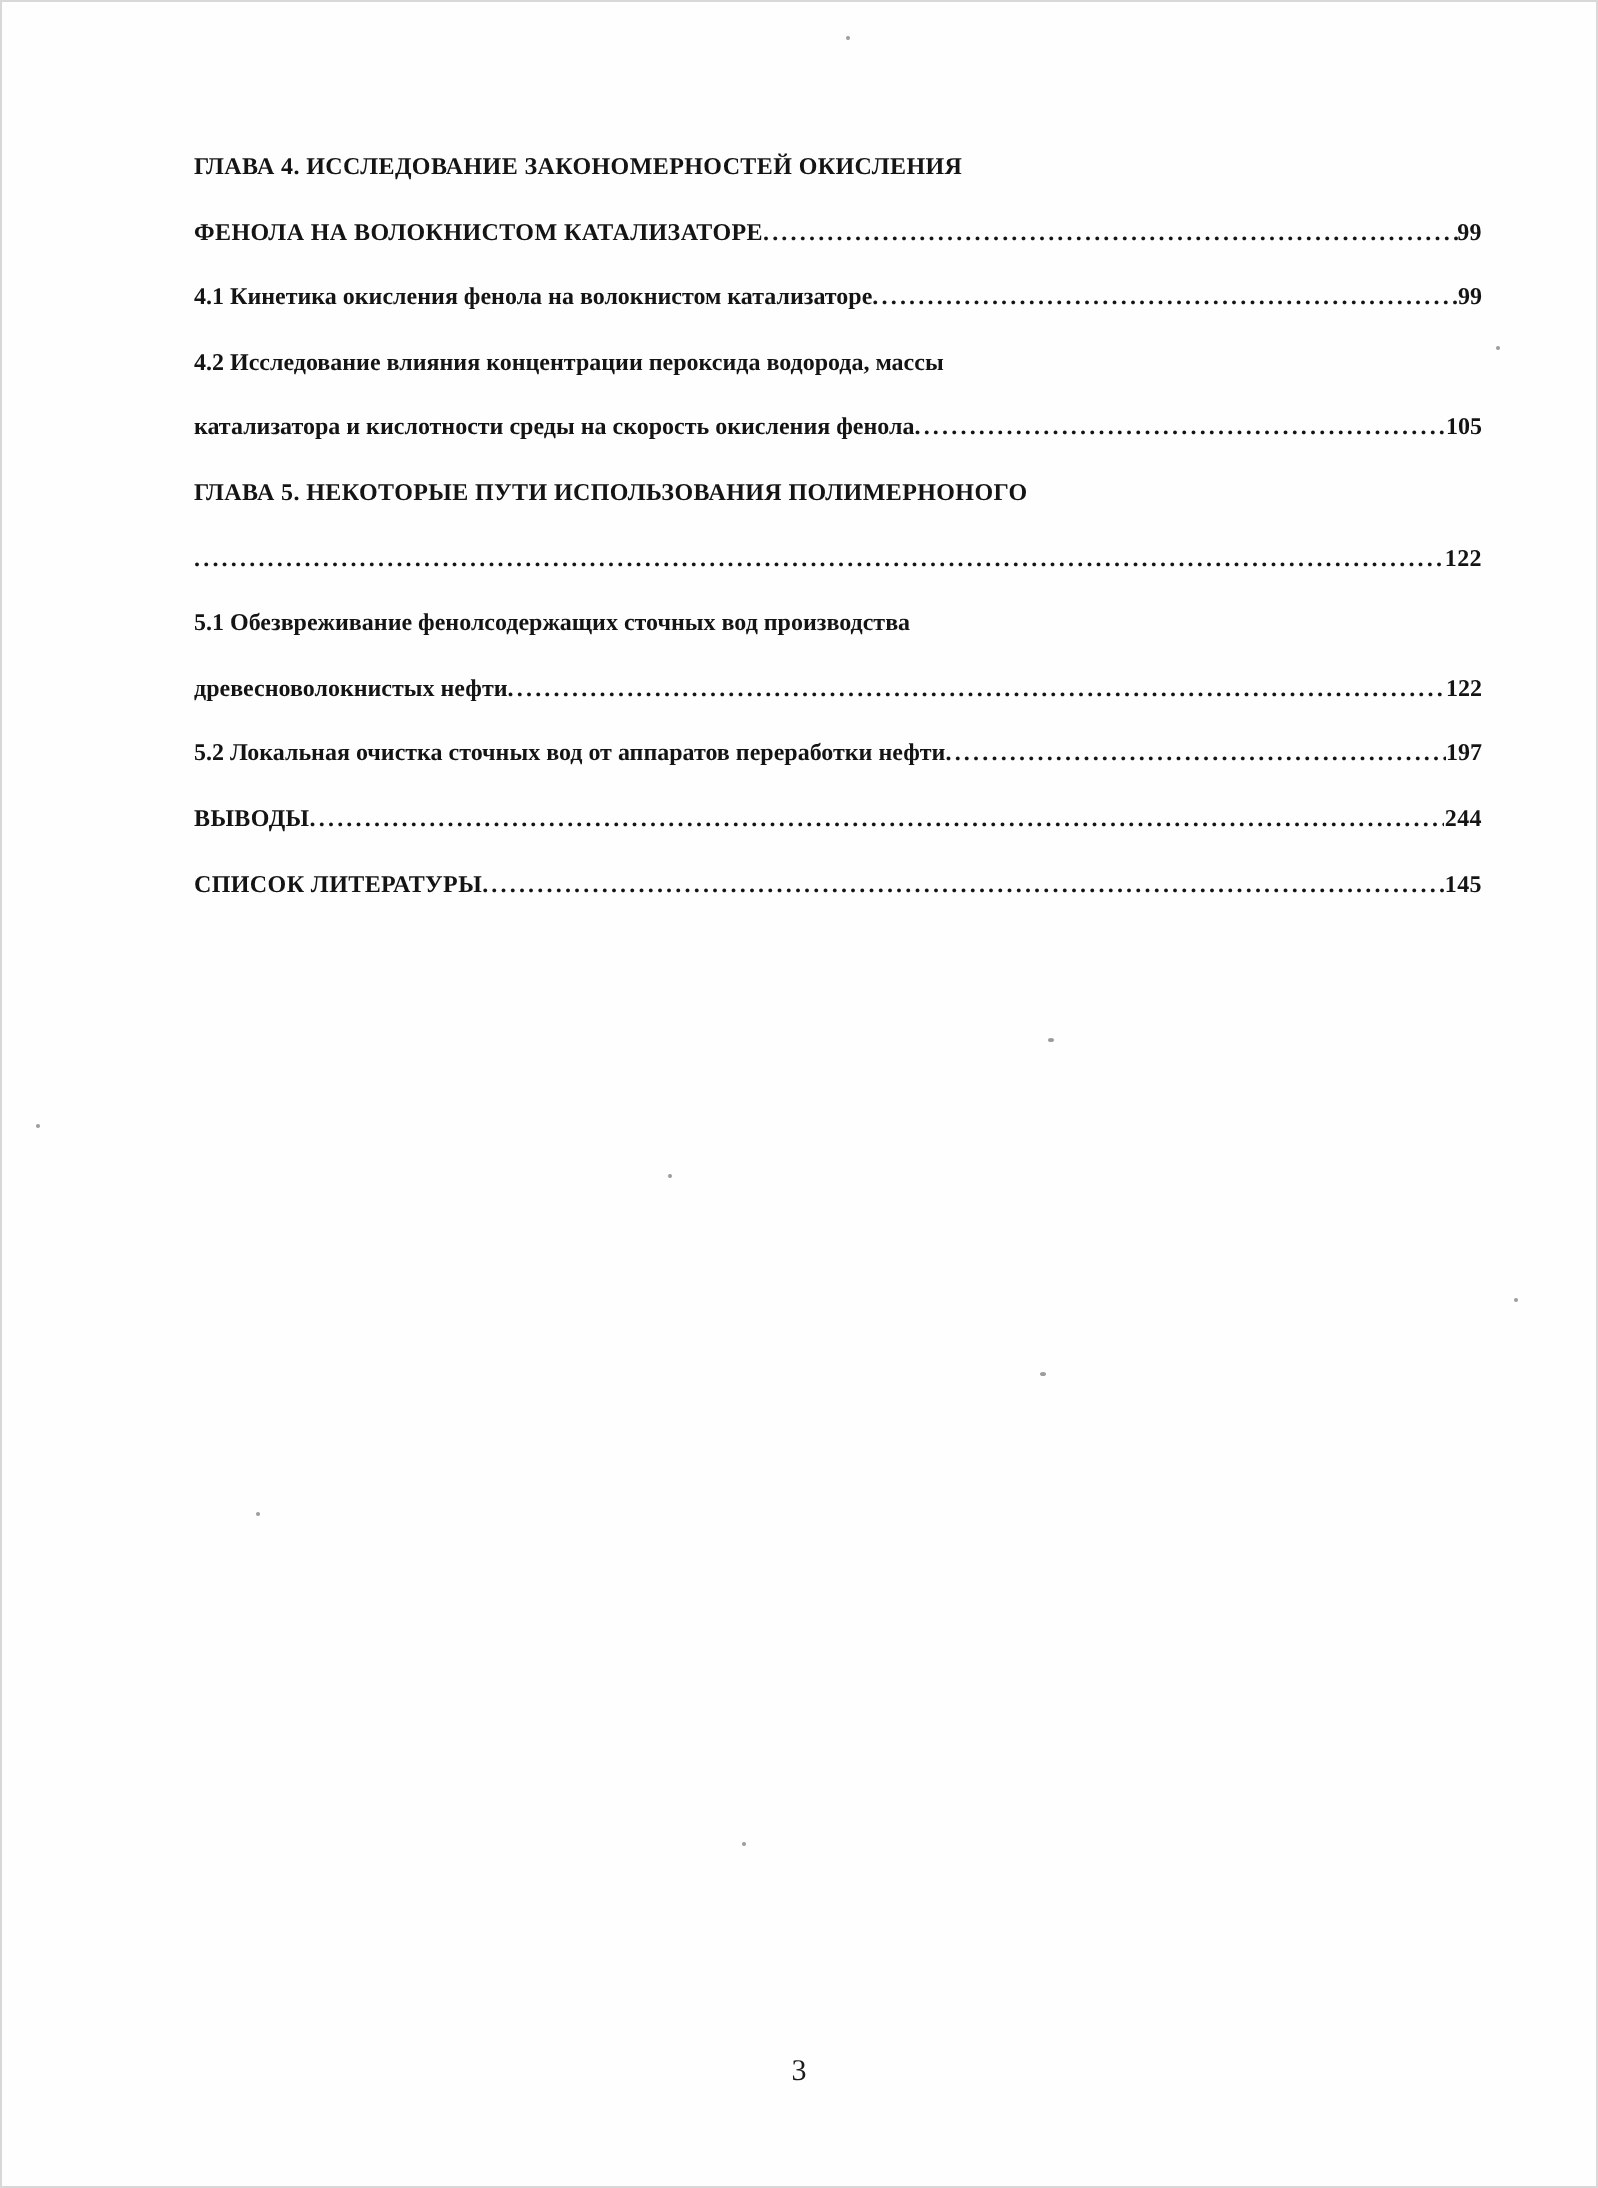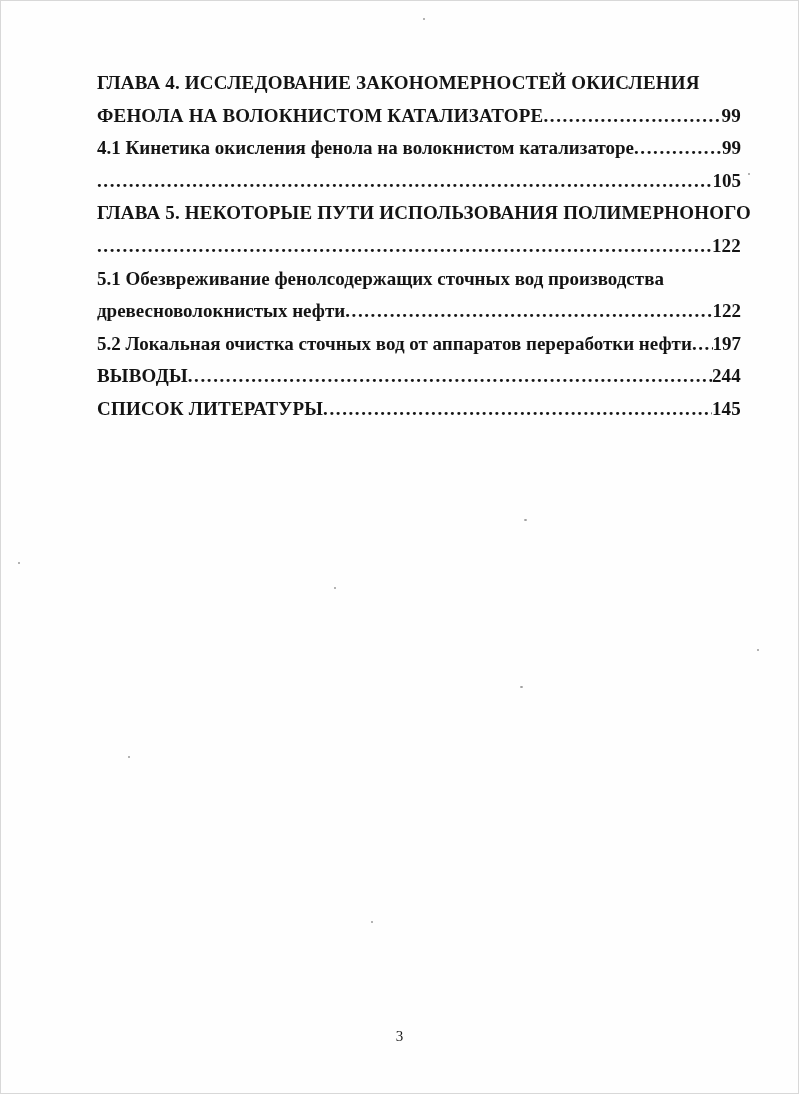--- a/index.html
+++ b/index.html
@@ -20,21 +20,21 @@
   }
   .content {
     position: absolute;
     left: 97px;
     top: 67px;
     width: 644px;
   }
   .entry { font-weight: bold; }
   .entry.bold { font-weight: bold; letter-spacing: 0.2px; }
   .line {
-    font-size: 19px;
+    font-size: 12px;
     line-height: 32.6px;
     white-space: nowrap;
   }
   .lastline {
     display: flex;
     align-items: center;
   }
   .ltext { flex: 0 0 auto; }
   .dots {
     flex: 1 1 auto;
@@ -77,21 +77,23 @@
         </div>
       </div>
       <div class="entry">
         <div class="line lastline">
           <span class="ltext">4.1 Кинетика окисления фенола на волокнистом катализаторе</span>
           <span class="dots"></span>
           <span class="pagenum">99</span>
         </div>
       </div>
       <div class="entry">
+        <div class="line">4.2 Исследование влияния концентрации пероксида водорода, массы</div>
         <div class="line lastline">
+          <span class="ltext">катализатора и кислотности среды на скорость окисления фенола</span>
           <span class="dots"></span>
           <span class="pagenum">105</span>
         </div>
       </div>
       <div class="entry bold">
         <div class="line">ГЛАВА 5. НЕКОТОРЫЕ ПУТИ ИСПОЛЬЗОВАНИЯ ПОЛИМЕРНОНОГО</div>
         <div class="line lastline">
           <span class="dots"></span>
           <span class="pagenum">122</span>
         </div>

